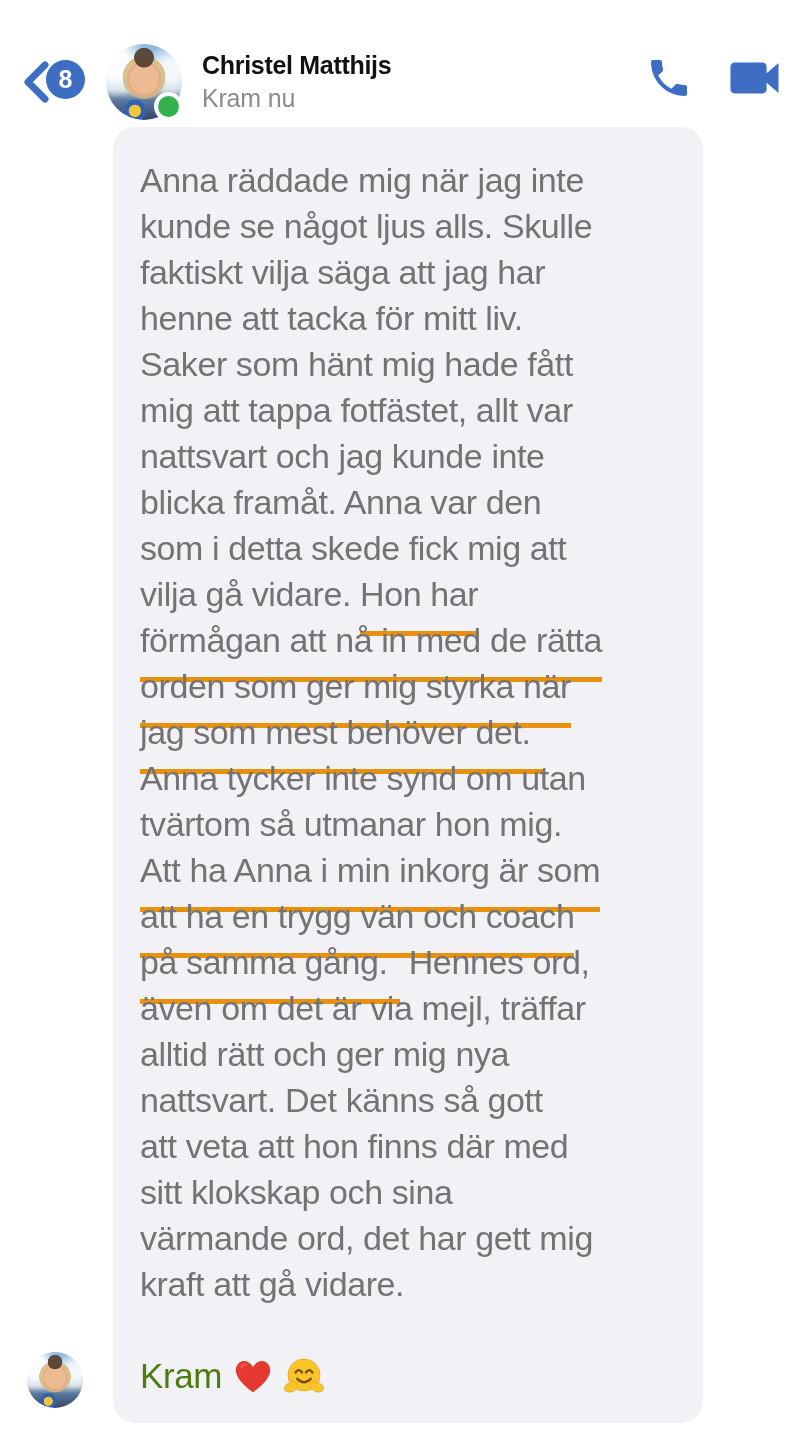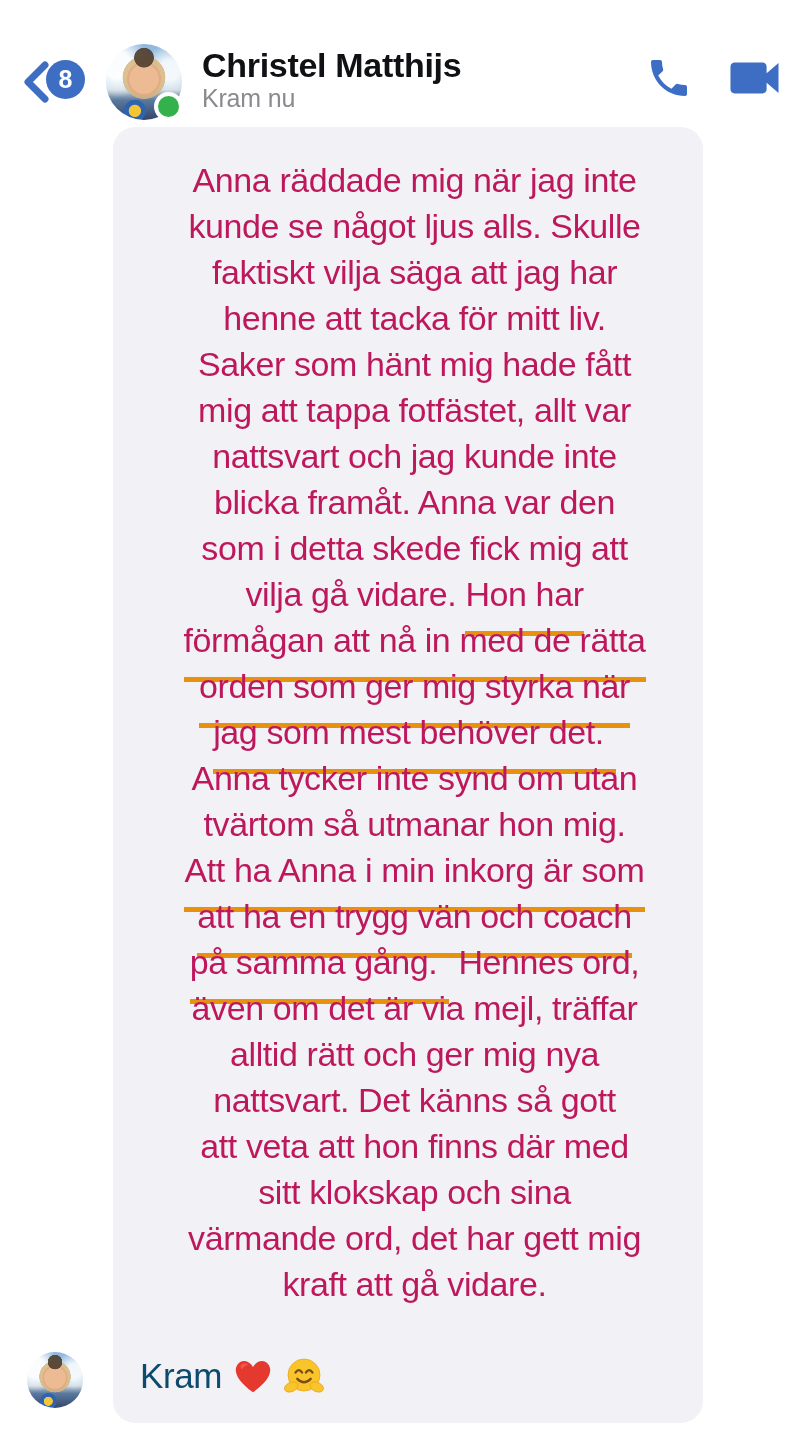--- a/index.html
+++ b/index.html
@@ -31,44 +31,43 @@
       radial-gradient(circle at 84% 34%, rgba(255,255,255,.85) 0 12%, transparent 32%),
       linear-gradient(180deg,#8cb6dd 0%,#bcd8ec 52%,#c9d4dd 60%,#5a799f 74%,#35456b 100%);
   }
   .header-avatar{position:absolute;left:106px;top:44px;width:76px;height:76px;cursor:pointer;}
   .header-avatar .avatar{position:absolute;inset:0;}
   .online-dot{
     position:absolute;right:-1px;bottom:-1px;width:21px;height:21px;border-radius:50%;
     background:#34B14C;border:4px solid #ffffff;
   }
   .title-block{position:absolute;left:202px;top:48px;}
-  .contact-name{font-size:34px;font-weight:bold;color:#101114;letter-spacing:-0.3px;line-height:34px;}
+  .contact-name{font-size:25px;font-weight:bold;color:#101114;letter-spacing:-0.3px;line-height:34px;}
   .contact-status{font-size:25px;color:#8a8a8f;letter-spacing:-0.2px;line-height:28px;margin-top:2px;}
   .call-btn{position:absolute;top:54px;width:52px;height:52px;cursor:pointer;}
   .voice-call{left:645px;}
   .video-call{left:724px;top:52px;width:64px;}
 
   
   .bubble{
     position:absolute;left:113px;top:127px;width:590px;box-sizing:border-box;
     background:#F1F1F6;border-radius:22px;
     padding:30px 14px 24px 27px;
   }
   .msg-text{
-    font-size:34px;line-height:46px;letter-spacing:-0.4px;color:#be185d;
+    font-size:34px;line-height:46px;letter-spacing:-0.4px;color:#737373;
     white-space:pre-line;
-    text-align:center;
   }
   .ul{
     border-bottom:5px solid #E8910F;
     padding-bottom:18px;padding-right:12px;
   }
   .closing-row{
     margin-top:46px;height:46px;display:flex;align-items:center;gap:10px;
-    font-size:35px;line-height:46px;letter-spacing:-0.4px;color:#0c4a6e;
+    font-size:35px;line-height:46px;letter-spacing:-0.4px;color:#4d7c0f;
   }
   .emoji{display:inline-block;}
   .msg-avatar{position:absolute;left:27px;top:1352px;width:56px;height:56px;}
 </style>
 </head>
 <body>
 
 <div class="screen">
 
   <div class="header">

